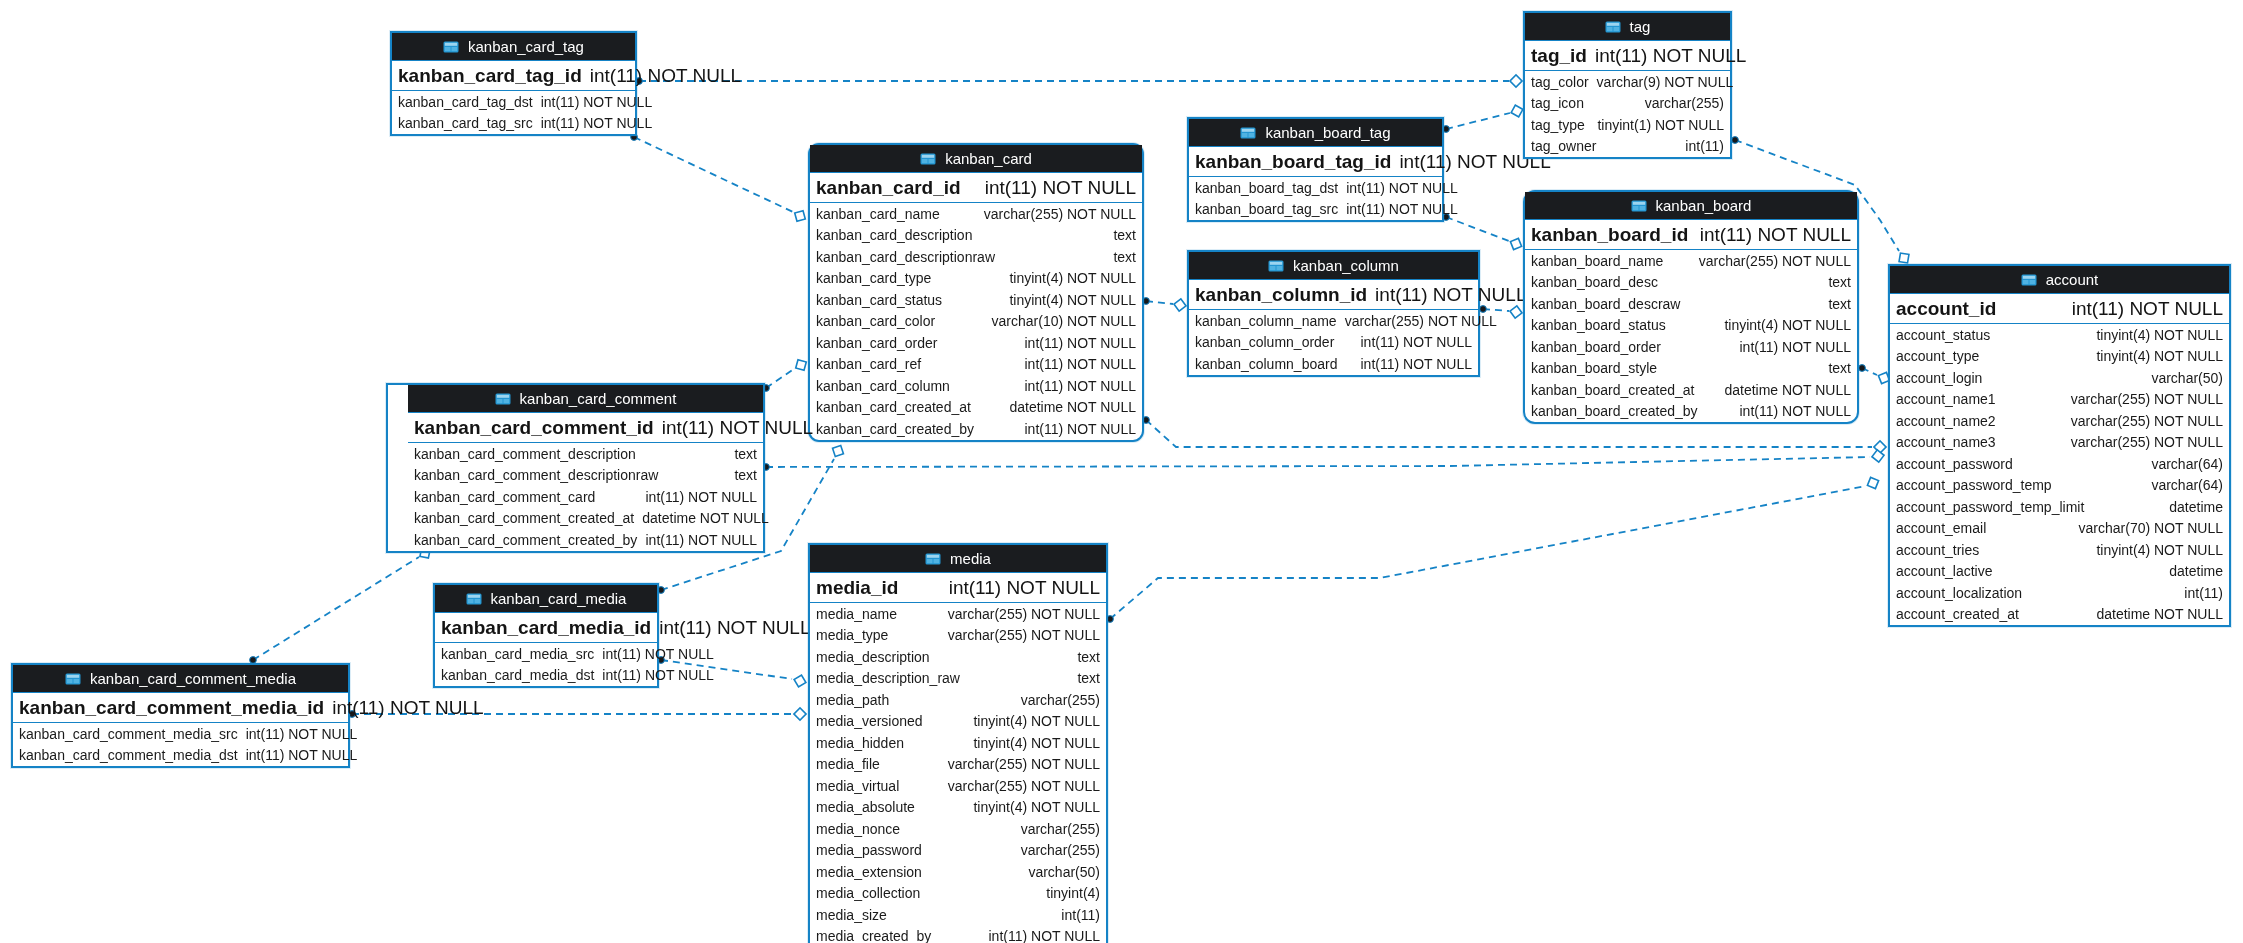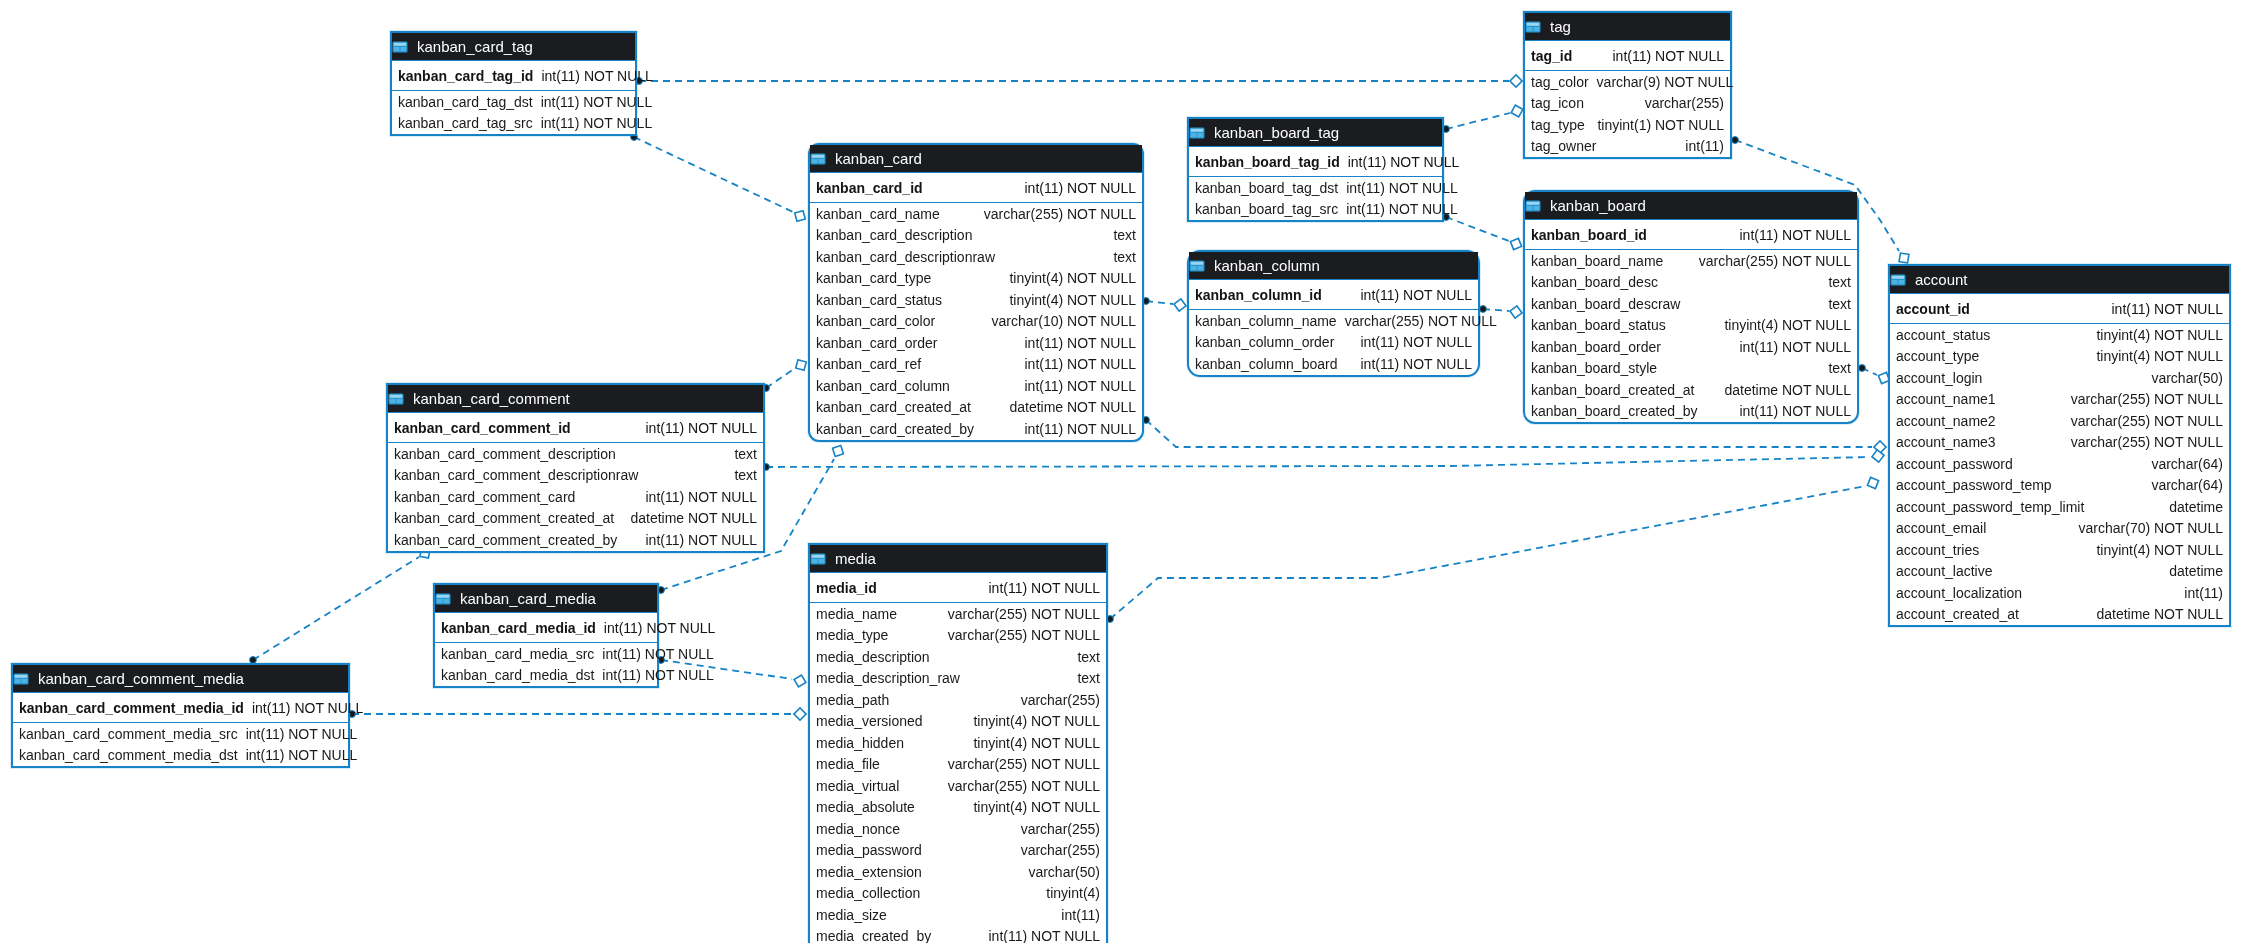--- a/index.html
+++ b/index.html
@@ -24,35 +24,36 @@
     border: 2px solid #1583c6;
     box-sizing: border-box;
     box-shadow: 0 0 0 1px rgba(21,131,198,0.15);
   }
   .db-table .thead {
     height: 27px;
     background: #1a1c1f;
     color: #ffffff;
     display: flex;
     align-items: center;
+    justify-content: center;
     gap: 9px;
     font-size: 15px;
     border-bottom: 1px solid #1583c6;
     cursor: default;
     white-space: nowrap;
   }
   .db-table .pk-row {
     height: 29px;
     display: flex;
     align-items: center;
     justify-content: space-between;
     gap: 8px;
     padding: 0 6px;
     border-bottom: 1px solid #1583c6;
-    font-size: 14px;
+    font-size: 19px;
     color: #141414;
     white-space: nowrap;
   }
   .db-table .pk-row .fname { font-weight: bold; }
   .db-table .frow {
     height: 21.5px;
     display: flex;
     align-items: center;
     justify-content: space-between;
     gap: 8px;
@@ -281,21 +282,21 @@
       </div>
       <div class="frow">
         <span class="fname">tag_type</span>
         <span class="ftype">tinyint(1) NOT NULL</span>
       </div>
       <div class="frow">
         <span class="fname">tag_owner</span>
         <span class="ftype">int(11)</span>
       </div>
     </div>
-    <div class="db-table" style="left: 1187px; top: 250px; width: 293px; border-radius: 13px;">
+    <div class="db-table" style="left: 1187px; top: 250px; width: 293px;">
       <div class="thead">
         <span class="tbl-icon"><svg width="16" height="12" viewBox="0 0 16 12">
             <rect x="0.5" y="0.5" width="15" height="11" rx="1.5" fill="#2496d2"></rect>
             <rect x="1.8" y="1.8" width="12.4" height="3" fill="#9bd4f0"></rect>
             <rect x="1.8" y="6" width="5.7" height="4.2" fill="#4fb2e2"></rect>
             <rect x="8.5" y="6" width="5.7" height="4.2" fill="#4fb2e2"></rect>
           </svg></span>
         <span class="ttitle">kanban_column</span>
       </div>
       <div class="pk-row">
@@ -426,21 +427,21 @@
       </div>
       <div class="frow">
         <span class="fname">account_localization</span>
         <span class="ftype">int(11)</span>
       </div>
       <div class="frow">
         <span class="fname">account_created_at</span>
         <span class="ftype">datetime NOT NULL</span>
       </div>
     </div>
-    <div class="db-table" style="left: 386px; top: 383px; width: 379px;">
+    <div class="db-table" style="left: 386px; top: 383px; width: 379px; padding-left: 20px;">
       <div class="thead">
         <span class="tbl-icon"><svg width="16" height="12" viewBox="0 0 16 12">
             <rect x="0.5" y="0.5" width="15" height="11" rx="1.5" fill="#2496d2"></rect>
             <rect x="1.8" y="1.8" width="12.4" height="3" fill="#9bd4f0"></rect>
             <rect x="1.8" y="6" width="5.7" height="4.2" fill="#4fb2e2"></rect>
             <rect x="8.5" y="6" width="5.7" height="4.2" fill="#4fb2e2"></rect>
           </svg></span>
         <span class="ttitle">kanban_card_comment</span>
       </div>
       <div class="pk-row">

